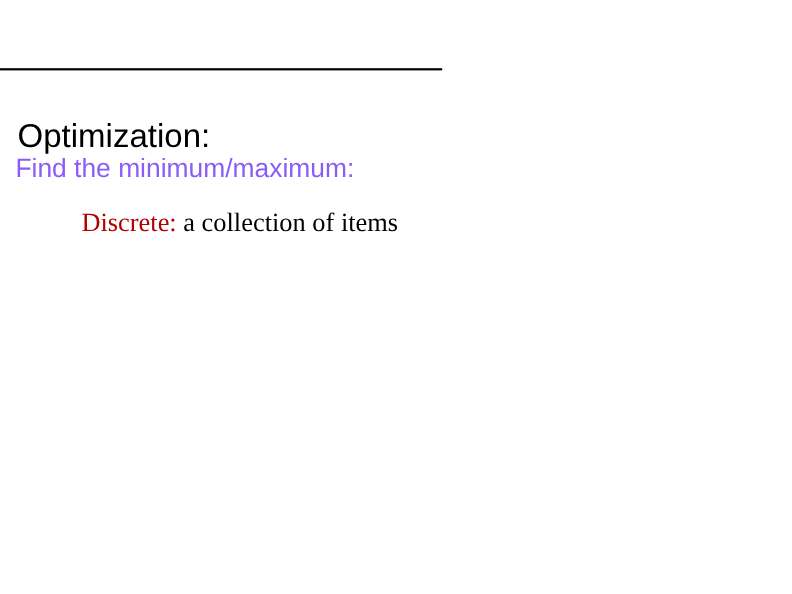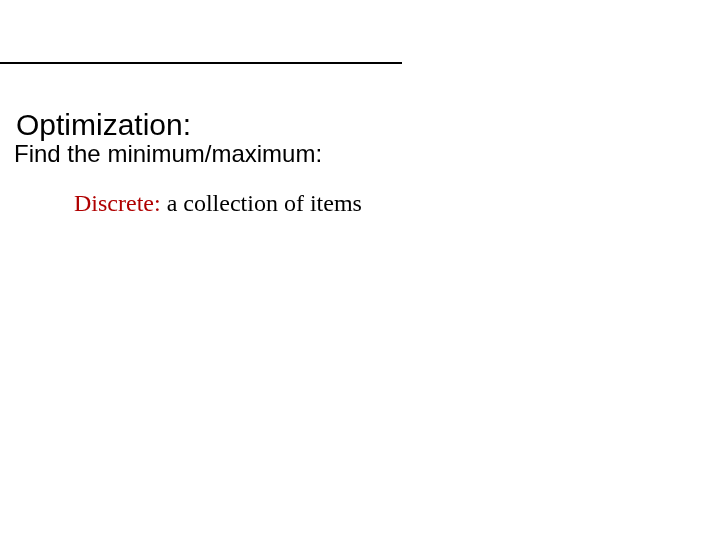--- a/index.html
+++ b/index.html
@@ -42,21 +42,21 @@
     font-size: 30px;
     color: #000;
     font-weight: 400;
     margin-top: 20px;
   }
   .body-line {
     position: absolute;
     left: 14px;
     top: 140px;
     font-size: 24px;
-    color: #000000;
+    color: #8b5cf6;
     font-weight: 400;
   }
   .discrete-line {
     position: absolute;
     left: 74px;
     top: 190px;
     font-size: 24px;
     font-family: "Comic Sans MS", "Comic Sans", cursive;
     color: #000;
     font-weight: 400;

